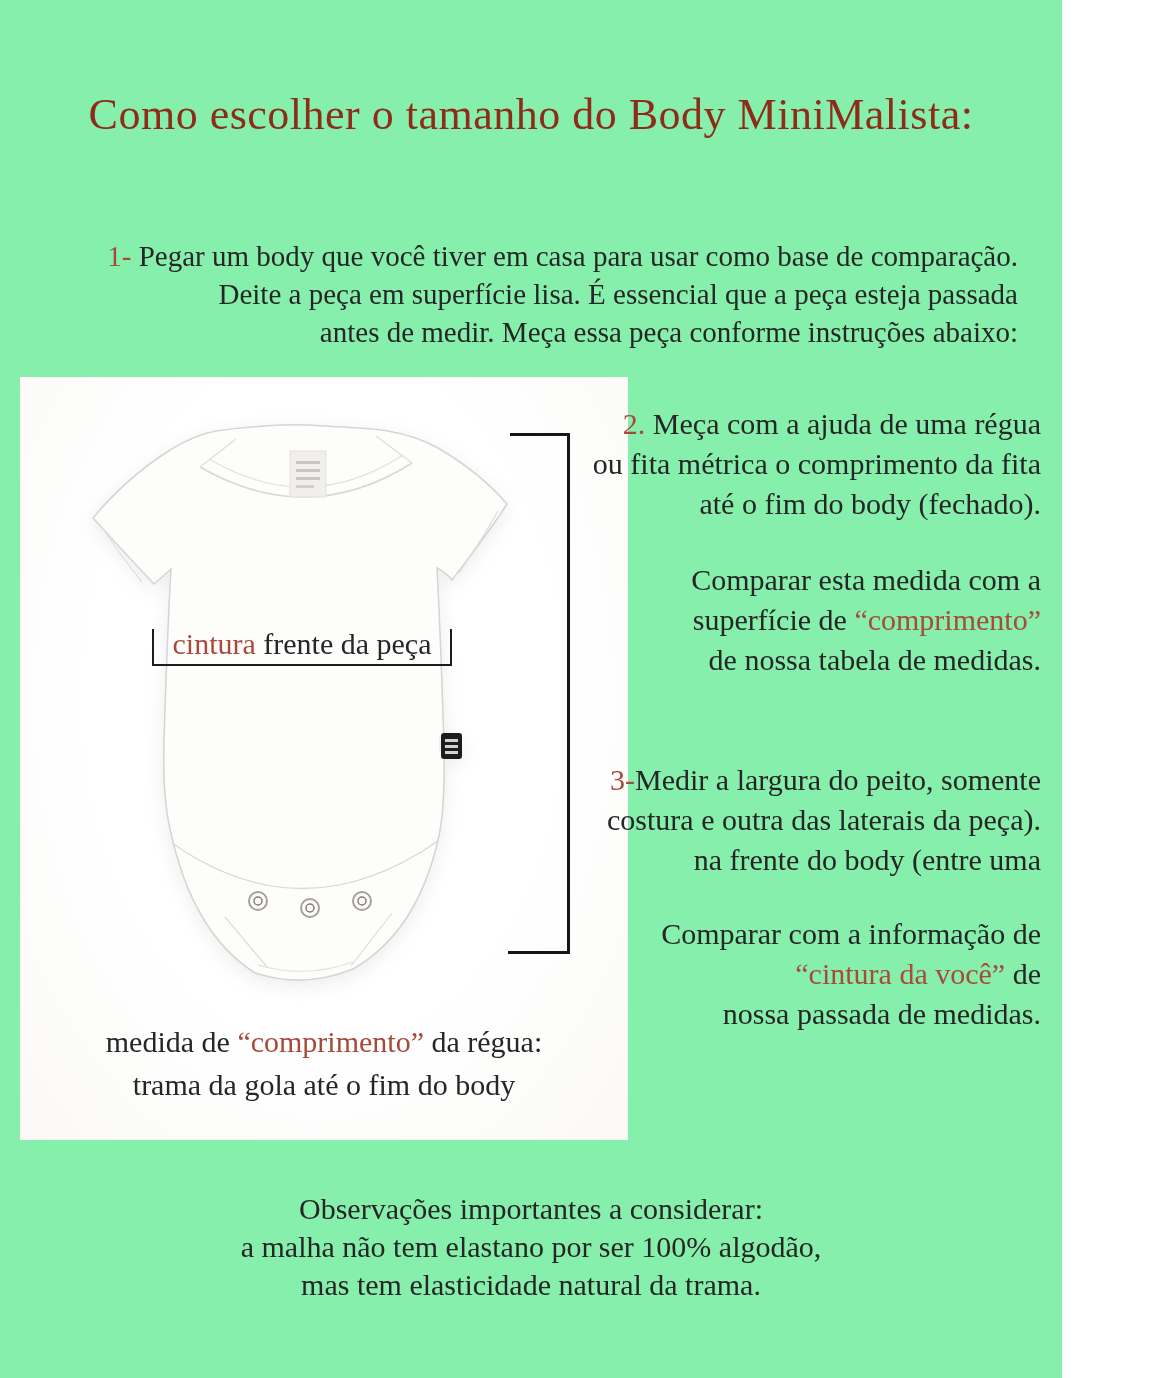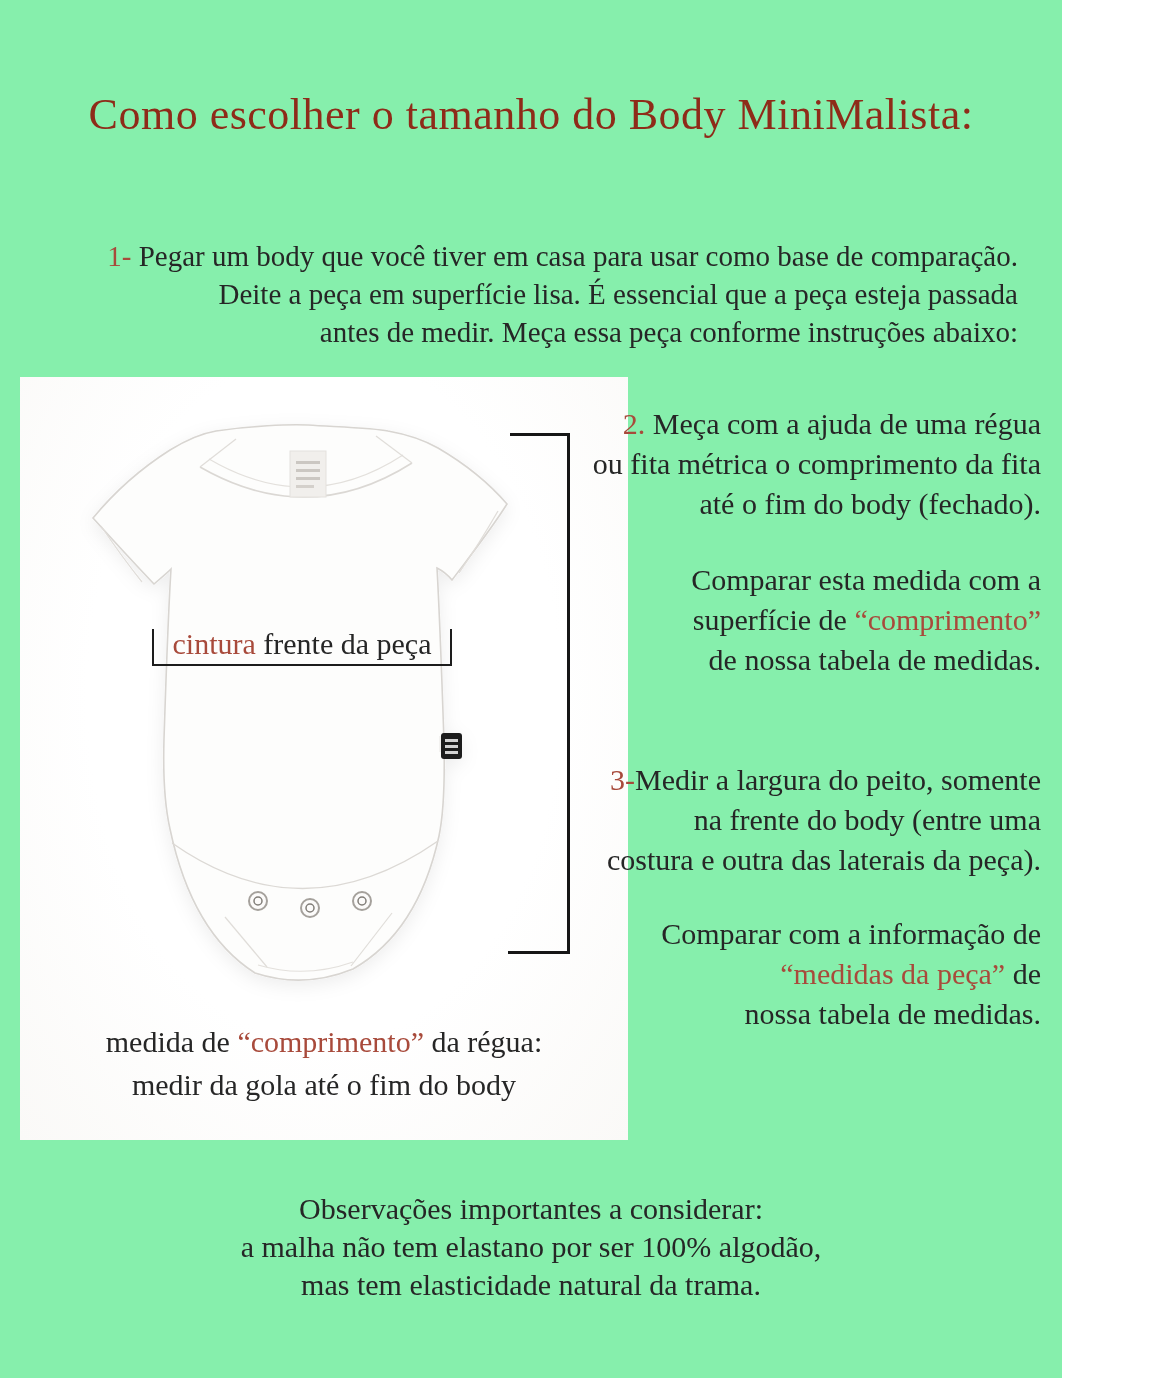--- a/index.html
+++ b/index.html
@@ -143,46 +143,46 @@
     <div class="cintura-tick-right"></div>
     <div class="cintura-underline"></div>
     <div class="cintura-label"><span class="accent">cintura</span><span> frente da peça</span></div>
 
     <div class="comp-tick-top"></div>
     <div class="comp-vline"></div>
     <div class="comp-tick-bottom"></div>
 
     <div class="photo-caption">
       <span class="line"><span>medida de </span><span class="accent">“comprimento”</span><span> da régua:</span></span>
-      <span class="line">medir da gola até o fim do body</span>
+      <span class="line">trama da gola até o fim do body</span>
     </div>
   </div>
 
   <div class="rcol step2">
     <span class="line"><span class="accent">2.</span><span> Meça com a ajuda de uma régua</span></span>
     <span class="line">ou fita métrica o comprimento da fita</span>
     <span class="line">até o fim do body (fechado).</span>
   </div>
 
   <div class="rcol cmp-len">
     <span class="line">Comparar esta medida com a</span>
     <span class="line"><span>superfície de </span><span class="accent">“comprimento”</span></span>
     <span class="line">de nossa tabela de medidas.</span>
   </div>
 
   <div class="rcol step3">
     <span class="line"><span class="accent">3-</span><span>Medir a largura do peito, somente</span></span>
+    <span class="line">costura e outra das laterais da peça).</span>
     <span class="line">na frente do body (entre uma</span>
-    <span class="line">costura e outra das laterais da peça).</span>
   </div>
 
   <div class="rcol cmp-wid">
     <span class="line">Comparar com a informação de</span>
-    <span class="line"><span class="accent">“medidas da peça”</span><span> de</span></span>
-    <span class="line">nossa tabela de medidas.</span>
+    <span class="line"><span class="accent">“cintura da você”</span><span> de</span></span>
+    <span class="line">nossa passada de medidas.</span>
   </div>
 
   <div class="notes">
     <span class="line">Observações importantes a considerar:</span>
     <span class="line">a malha não tem elastano por ser 100% algodão,</span>
     <span class="line">mas tem elasticidade natural da trama.</span>
   </div>
 
 </div>
 

